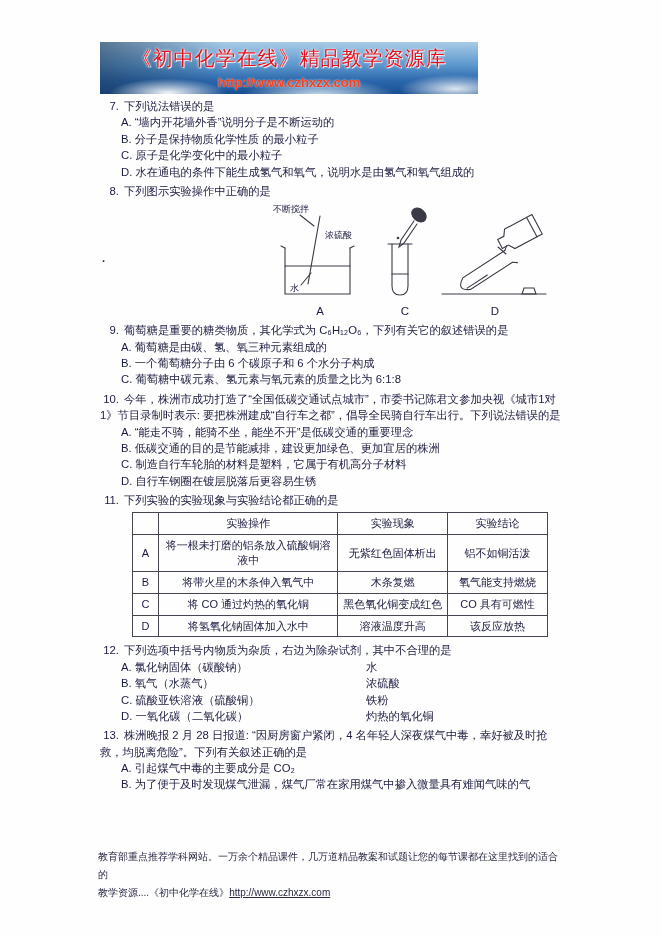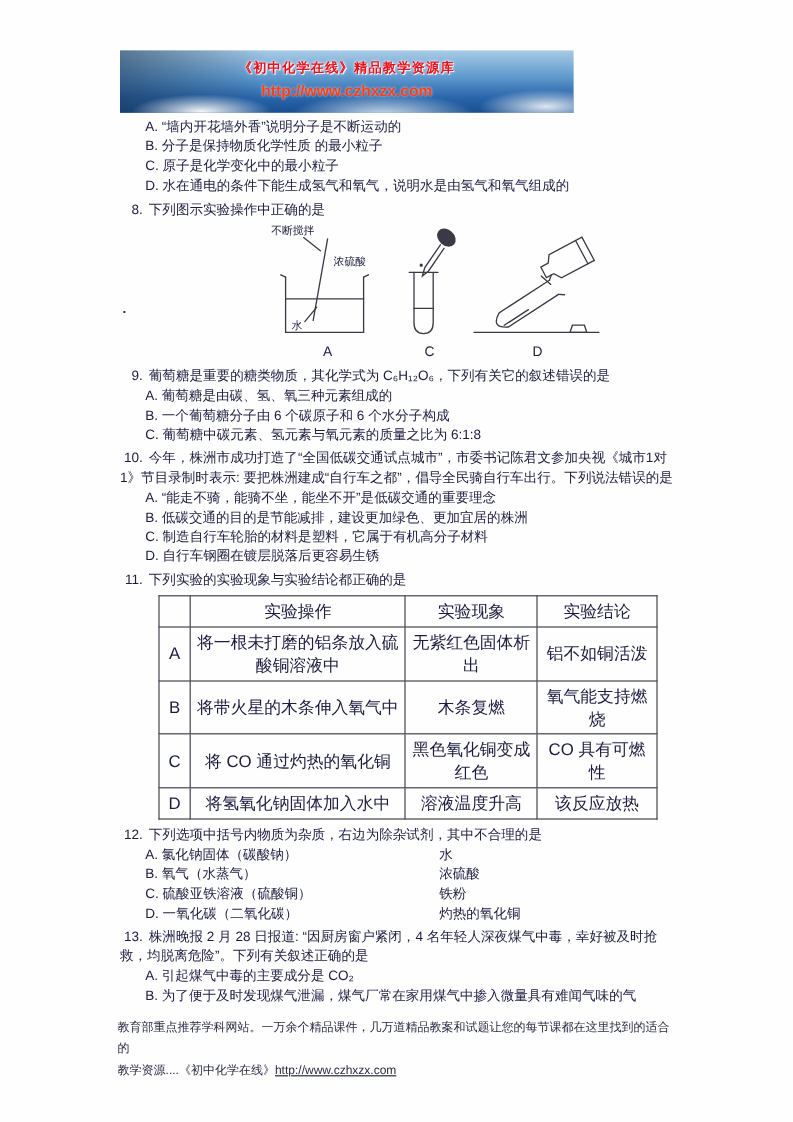--- a/index.html
+++ b/index.html
@@ -21,55 +21,55 @@
     width: 378px; height: 52px;
     display: flex; flex-direction: column; align-items: center; justify-content: center;
     background:
       radial-gradient(90px 22px at 18% 98%, rgba(255,255,255,.95), rgba(255,255,255,0) 65%),
       radial-gradient(110px 26px at 58% 104%, rgba(240,250,255,.85), rgba(255,255,255,0) 70%),
       radial-gradient(80px 20px at 94% 90%, rgba(255,255,255,.85), rgba(255,255,255,0) 70%),
       linear-gradient(100deg, rgba(25,50,80,.55), rgba(25,50,80,0) 32%),
       linear-gradient(180deg, #a8cbe6 0%, #5b96cc 45%, #2a66ab 75%, #184f92 100%);
   }
   .banner-title {
-    color: #e8101c; font-weight: bold; font-size: 11px; letter-spacing: 1px;
+    color: #e8101c; font-weight: normal; font-size: 20px; letter-spacing: 1px;
     text-shadow: 0 0 3px #fff, 0 0 1px #fff, 1px 1px 0 rgba(255,255,255,.8);
     white-space: nowrap;
   }
   .banner-url {
     color: #ff3d14; font-weight: bold; font-size: 13px; margin-top: 1px;
     text-shadow: 0 0 2px rgba(255,255,255,.8);
   }
   
   .content { position: absolute; left: 100px; top: 98px; width: 464px; }
   .q { margin-bottom: 3px; }
   .stem { text-align: left; }
   .qnum { display: inline-block; min-width: 24px; text-align: right; padding-right: 5px; }
   .opt { padding-left: 21px; }
   .opt-row { display: flex; padding-left: 21px; gap: 20px; }
   .opt-row .left { display: inline-block; width: 225px; }
   .stray { position: absolute; left: 2px; top: 152px; font-weight: bold; }
   
   .figrow {
-    display: flex; justify-content: center; align-items: flex-end;
-    width: 438px; margin: 4px 0 2px 44px; height: 116px;
+    display: flex; justify-content: flex-end; align-items: flex-end;
+    width: 438px; margin: 4px 0 2px 12px; height: 116px;
   }
   .fig { display: flex; flex-direction: column; align-items: center; }
   .fig svg line, .fig svg path, .fig svg rect, .fig svg ellipse, .fig svg circle {
     stroke: #3a3a46; fill: none; stroke-width: 1.1; stroke-linecap: round;
   }
   .fig svg .dashed { stroke-dasharray: 4 3; }
   .fig svg .filled { fill: #3a3a46; }
   .fig svg text { fill: #1c1c40; stroke: none; font-size: 9px; font-family: "Liberation Sans", sans-serif; }
   .fig svg text.num { font-size: 8.5px; }
   .figletter { font-size: 11.5px; margin-top: 1px; }
   
   table.exp {
     border-collapse: collapse; margin: 4px 0 5px 32px; width: 416px;
-    font-size: 14px; line-height: 1.35;
+    font-size: 11px; line-height: 1.35;
   }
   table.exp td, table.exp th {
     border: 1px solid #45454f; text-align: center; vertical-align: middle;
     padding: 3px 4px; font-weight: normal;
   }
   .c0 { width: 26px; } .c1 { width: 180px; } .c2 { width: 110px; } .c3 { width: 100px; }
   
   .footer {
     position: absolute; left: 98px; top: 848px; width: 462px;
     font-size: 10px; color: #2a2a44; line-height: 1.8;
@@ -83,20 +83,21 @@
 
   <div class="banner">
     <div class="banner-title">《初中化学在线》精品教学资源库</div>
     <div class="banner-url">http://www.czhxzx.com</div>
   </div>
 
   <div class="content">
     <span class="stray">.</span>
 
     <div class="q">
+      <div class="stem"><span class="qnum">7.</span><span>下列说法错误的是</span></div>
       <div class="opt">A. “墙内开花墙外香”说明分子是不断运动的</div>
       <div class="opt">B. 分子是保持物质化学性质 的最小粒子</div>
       <div class="opt">C. 原子是化学变化中的最小粒子</div>
       <div class="opt">D. 水在通电的条件下能生成氢气和氧气，说明水是由氢气和氧气组成的</div>
     </div>
 
     <div class="q">
       <div class="stem"><span class="qnum">8.</span><span>下列图示实验操作中正确的是</span></div>
       <div class="figrow">
 

